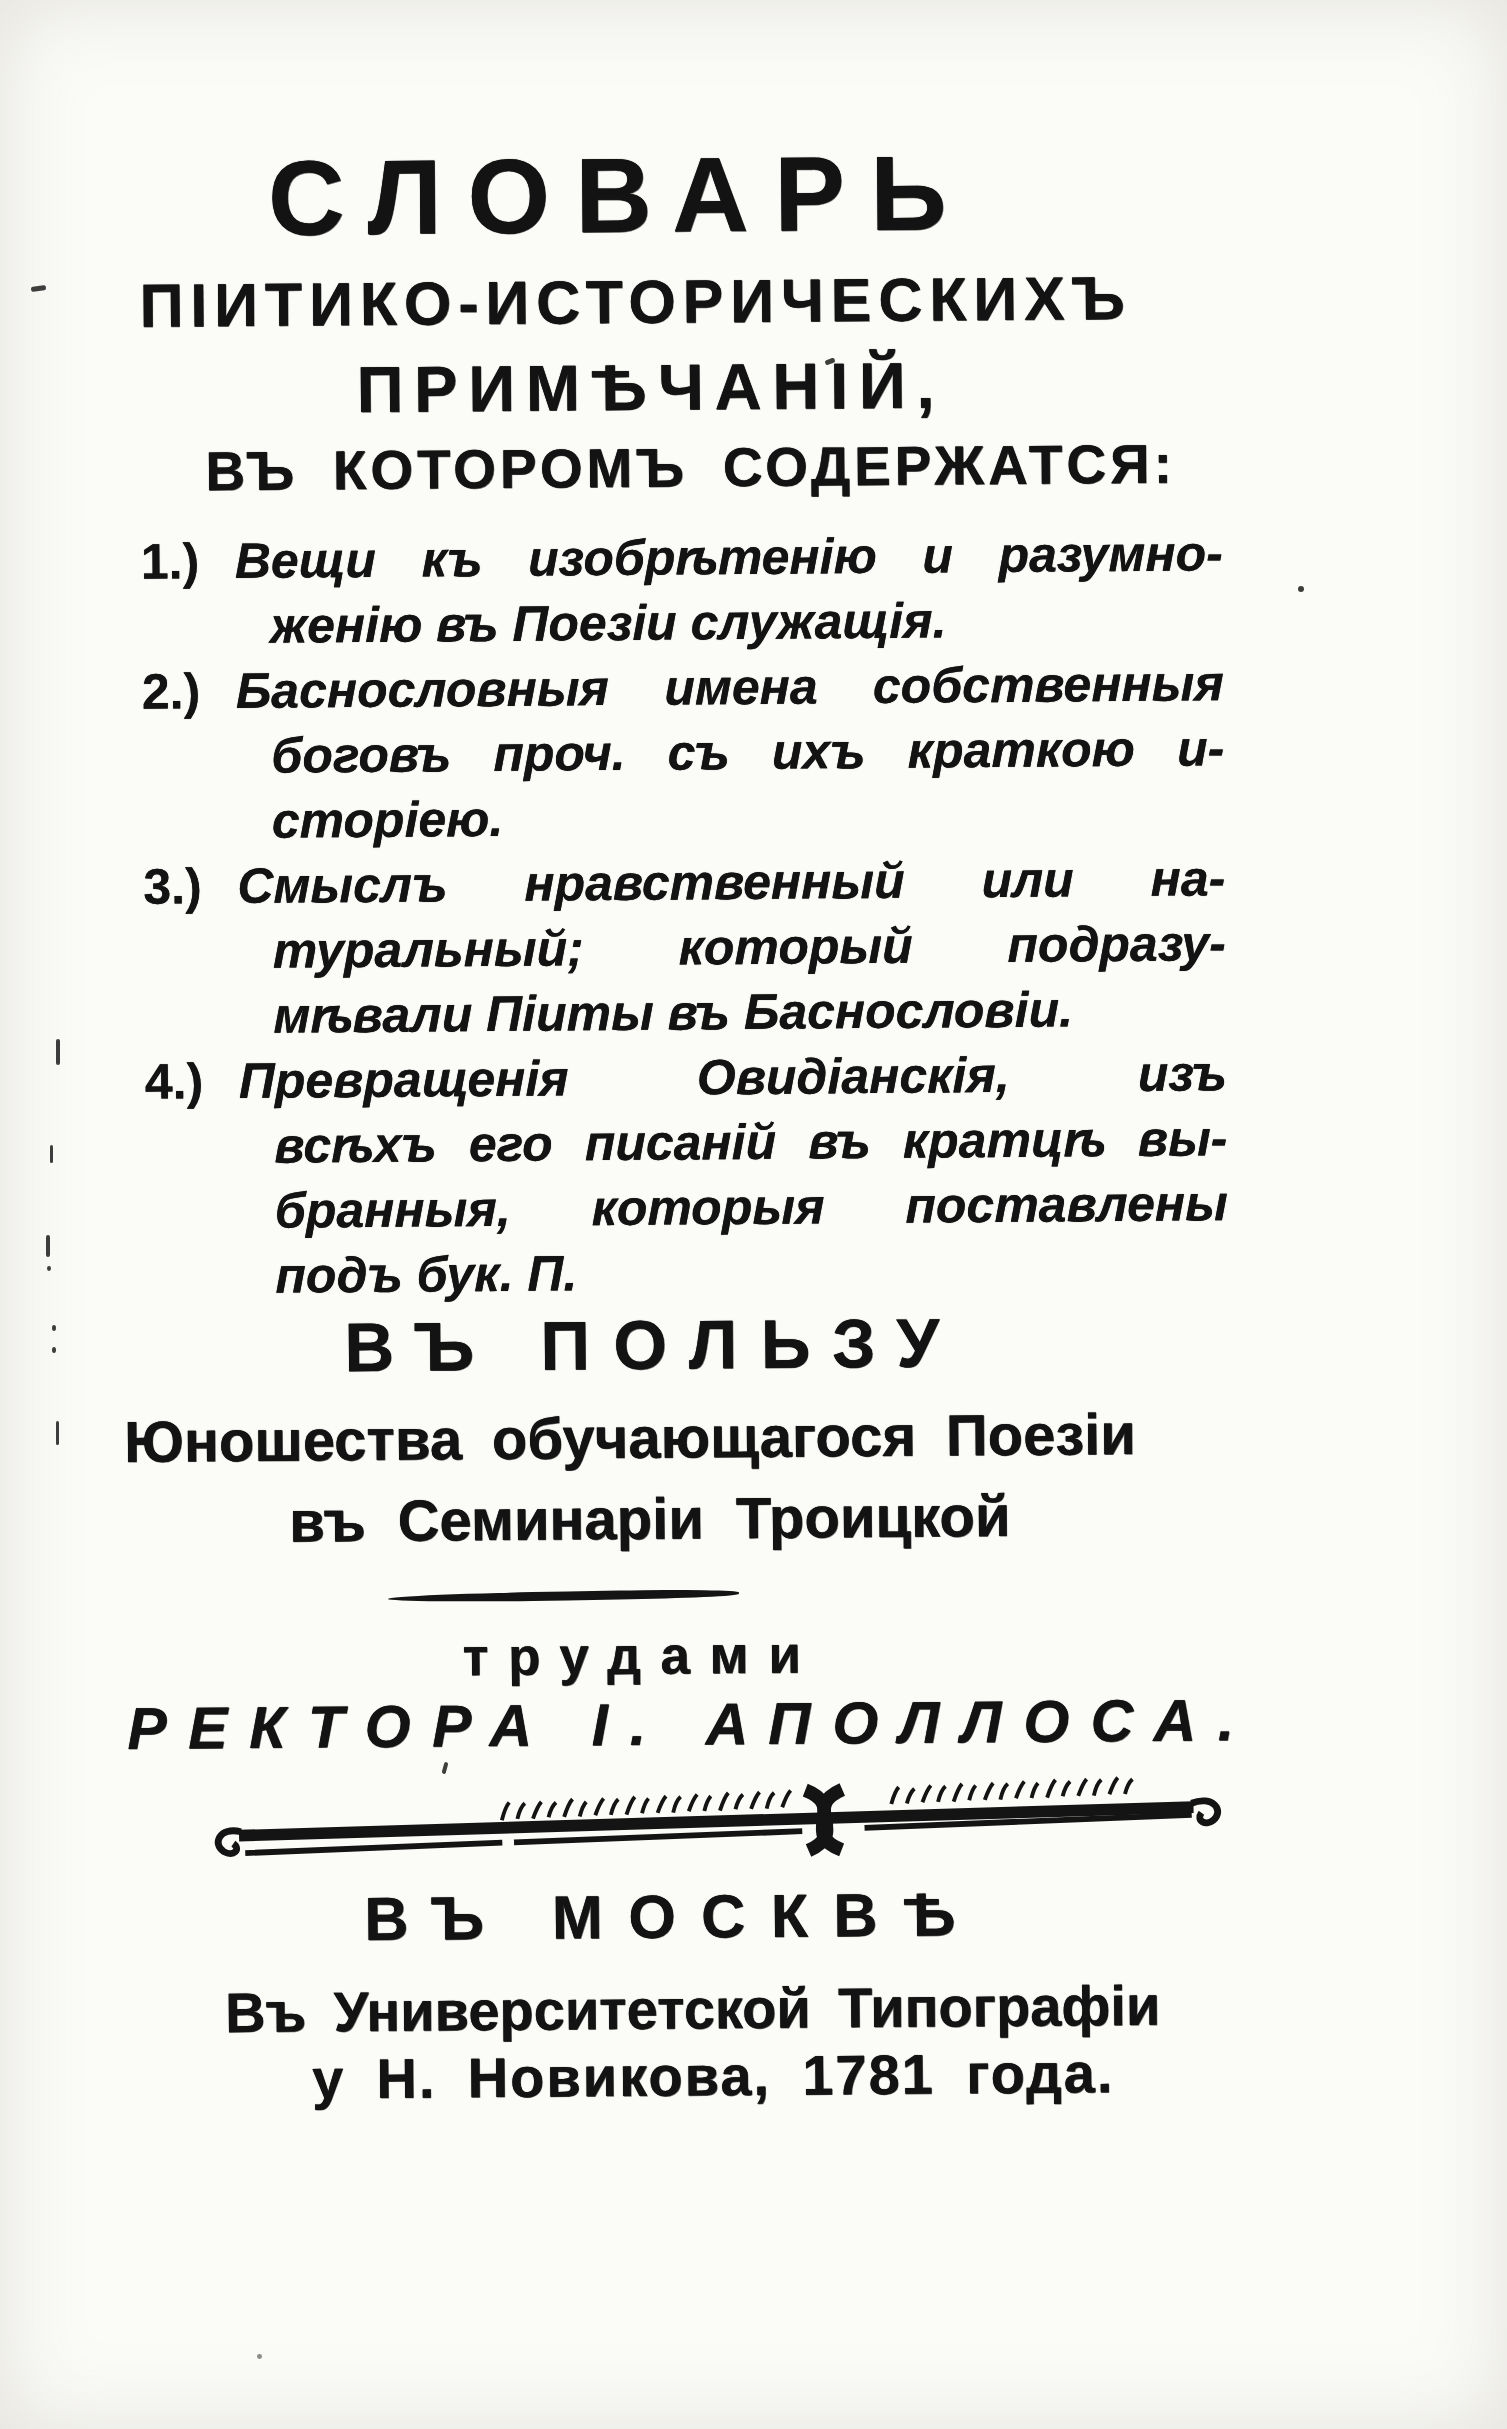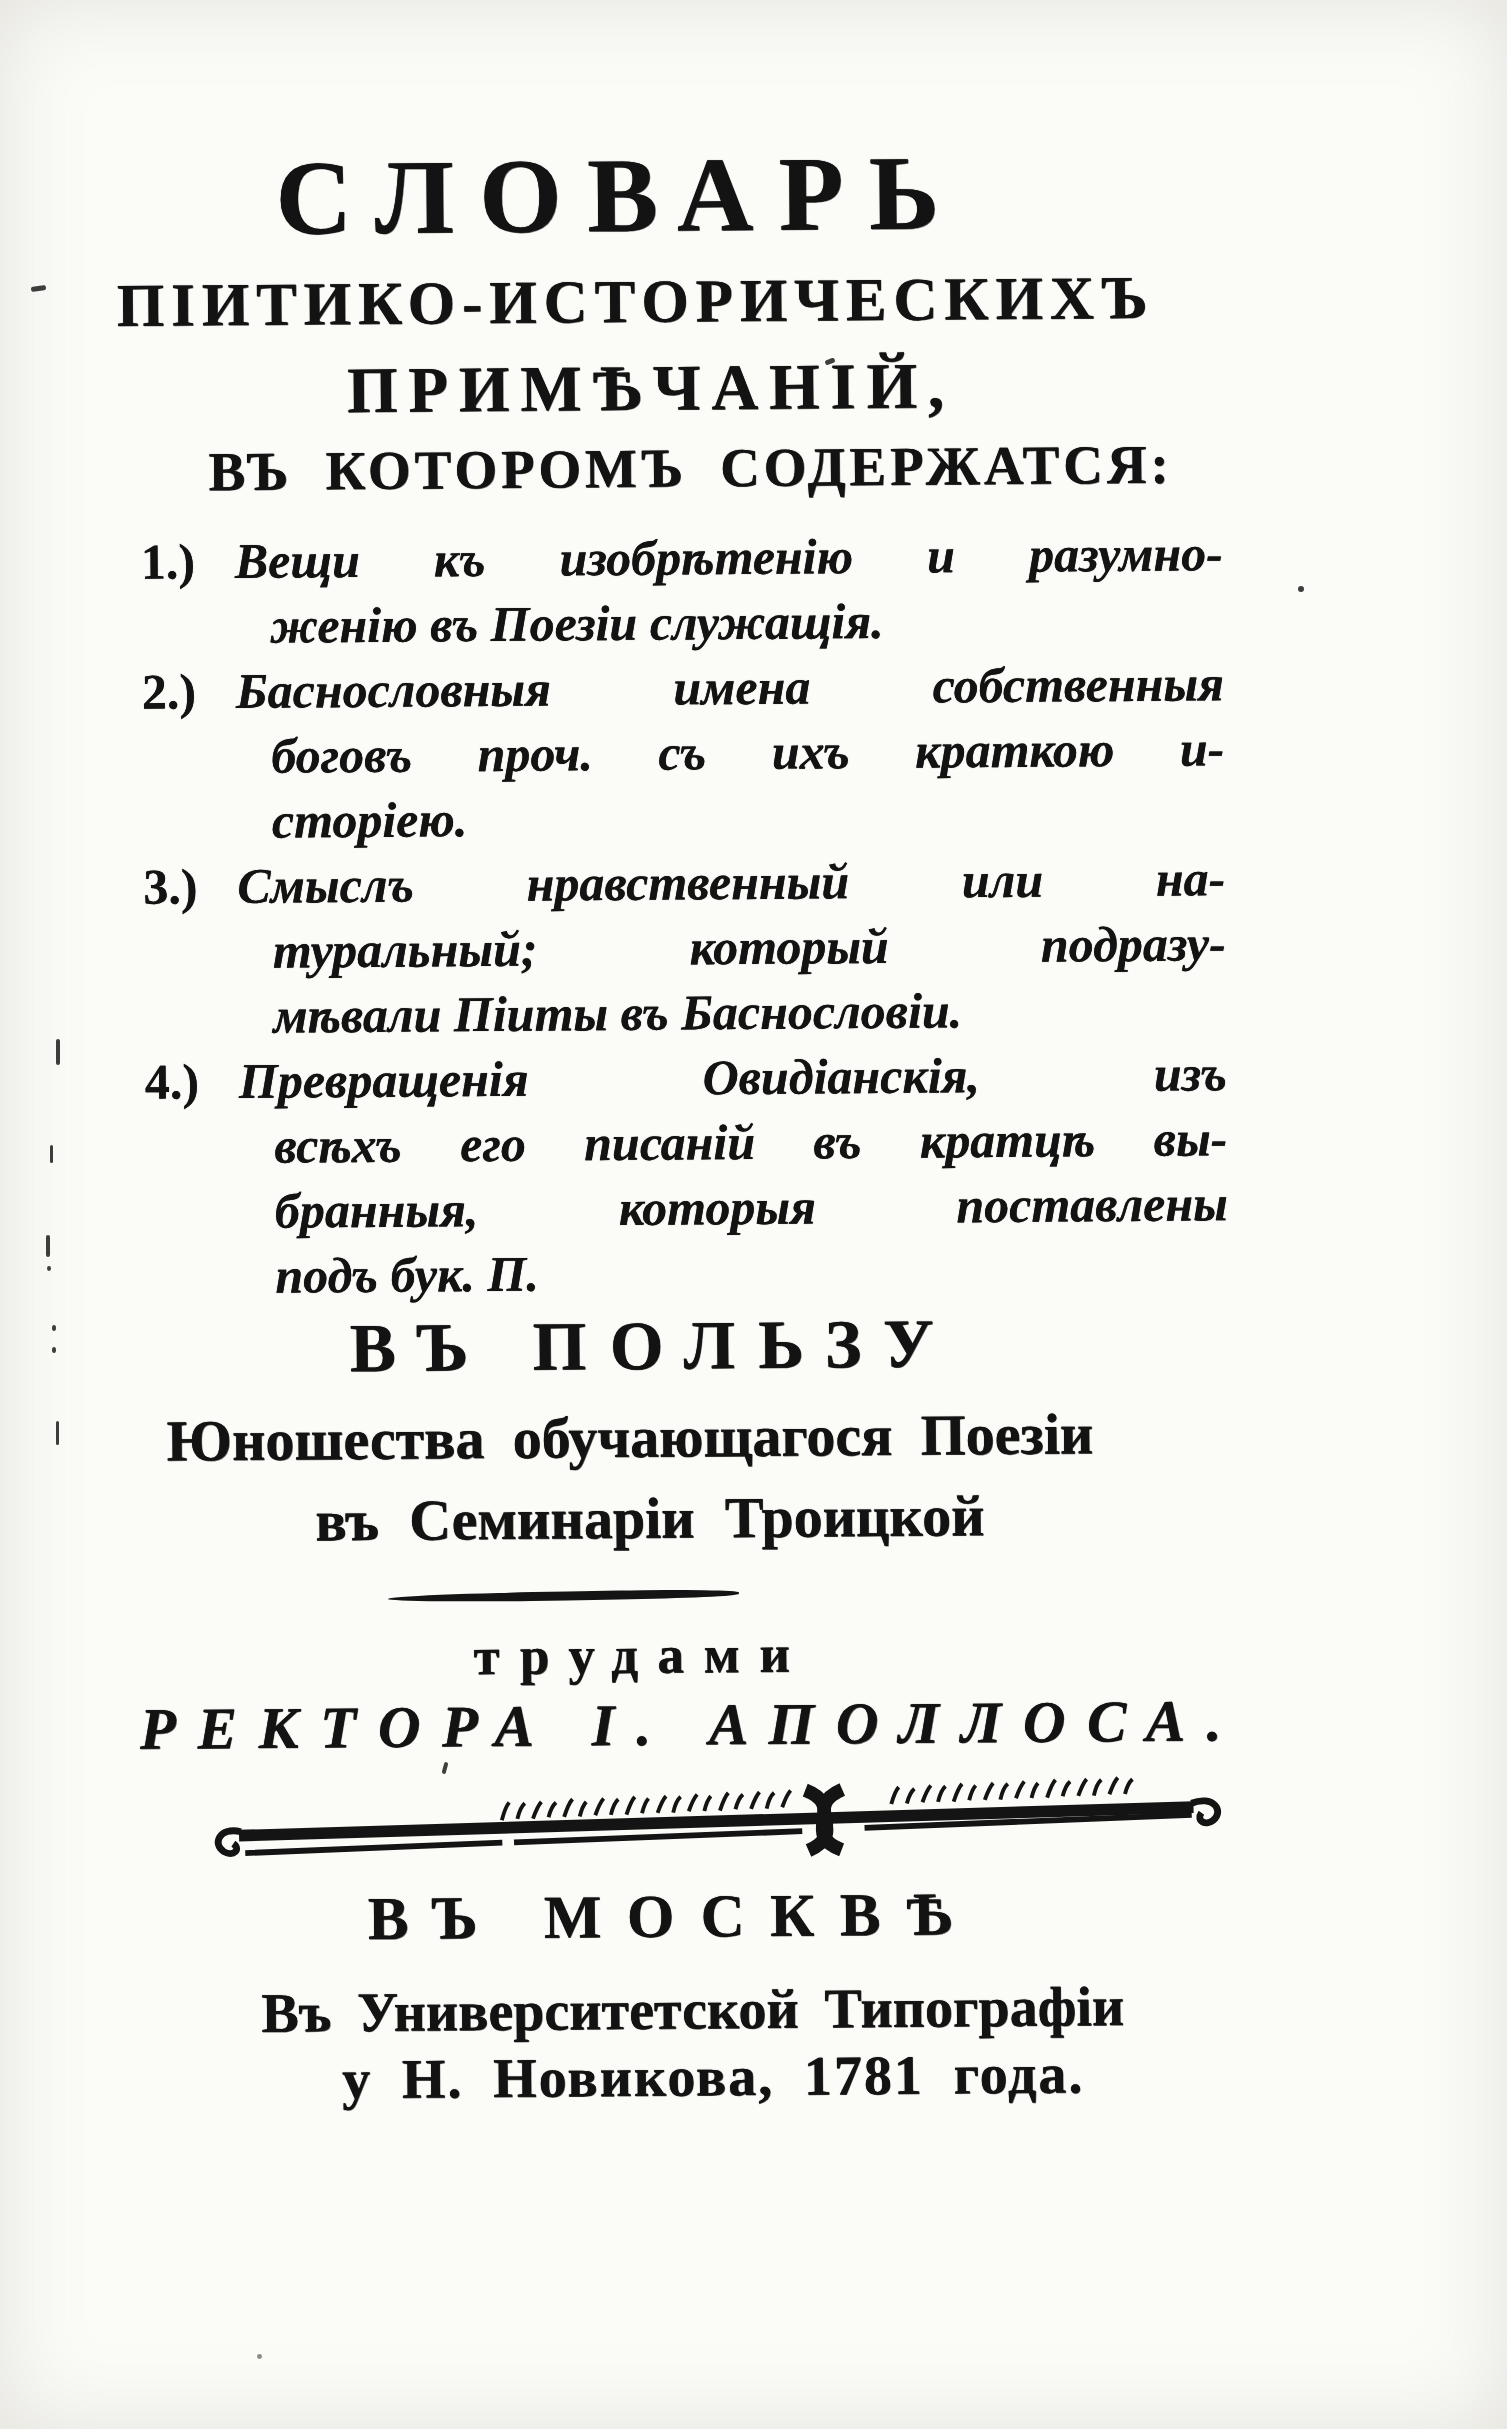--- a/index.html
+++ b/index.html
@@ -2,21 +2,21 @@
 <html style="--ink: #131313; --paper: #fbfbf8;"><head>
 <meta charset="utf-8">
 <style>
   html,body{margin:0;padding:0;background:#d8d8d4;}
   .page{
     position:relative;
     width:1507px;height:2430px;
     margin:0 auto;
     background:var(--paper,#fbfbf8);
     color:var(--ink,#131313);
-    font-family:Liberation Serif, serif;
+    font-family:Liberation Sans, sans-serif;
     overflow:hidden;
     box-shadow:inset 0 0 88px rgba(120,115,100,.18);
   }
   .tilt{position:absolute;inset:0;transform:rotate(-0.45deg);transform-origin:50% 45%;}
   .line{position:absolute;white-space:nowrap;line-height:1.05;
         text-shadow:0 0 0.8px currentColor, 0.6px 0.6px 0 rgba(0,0,0,.55);}
   .ctr{text-align:center;}
   .t1{top:139px;left:19.6px;width:1215px;font-size:106px;font-weight:bold;letter-spacing:25.5px;}
   .t2{top:269px;left:9.8px;width:1264px;font-size:61px;font-weight:bold;letter-spacing:6.9px;}
   .t3{top:353px;left:39px;width:1235px;font-size:65px;font-weight:bold;letter-spacing:10.8px;}

